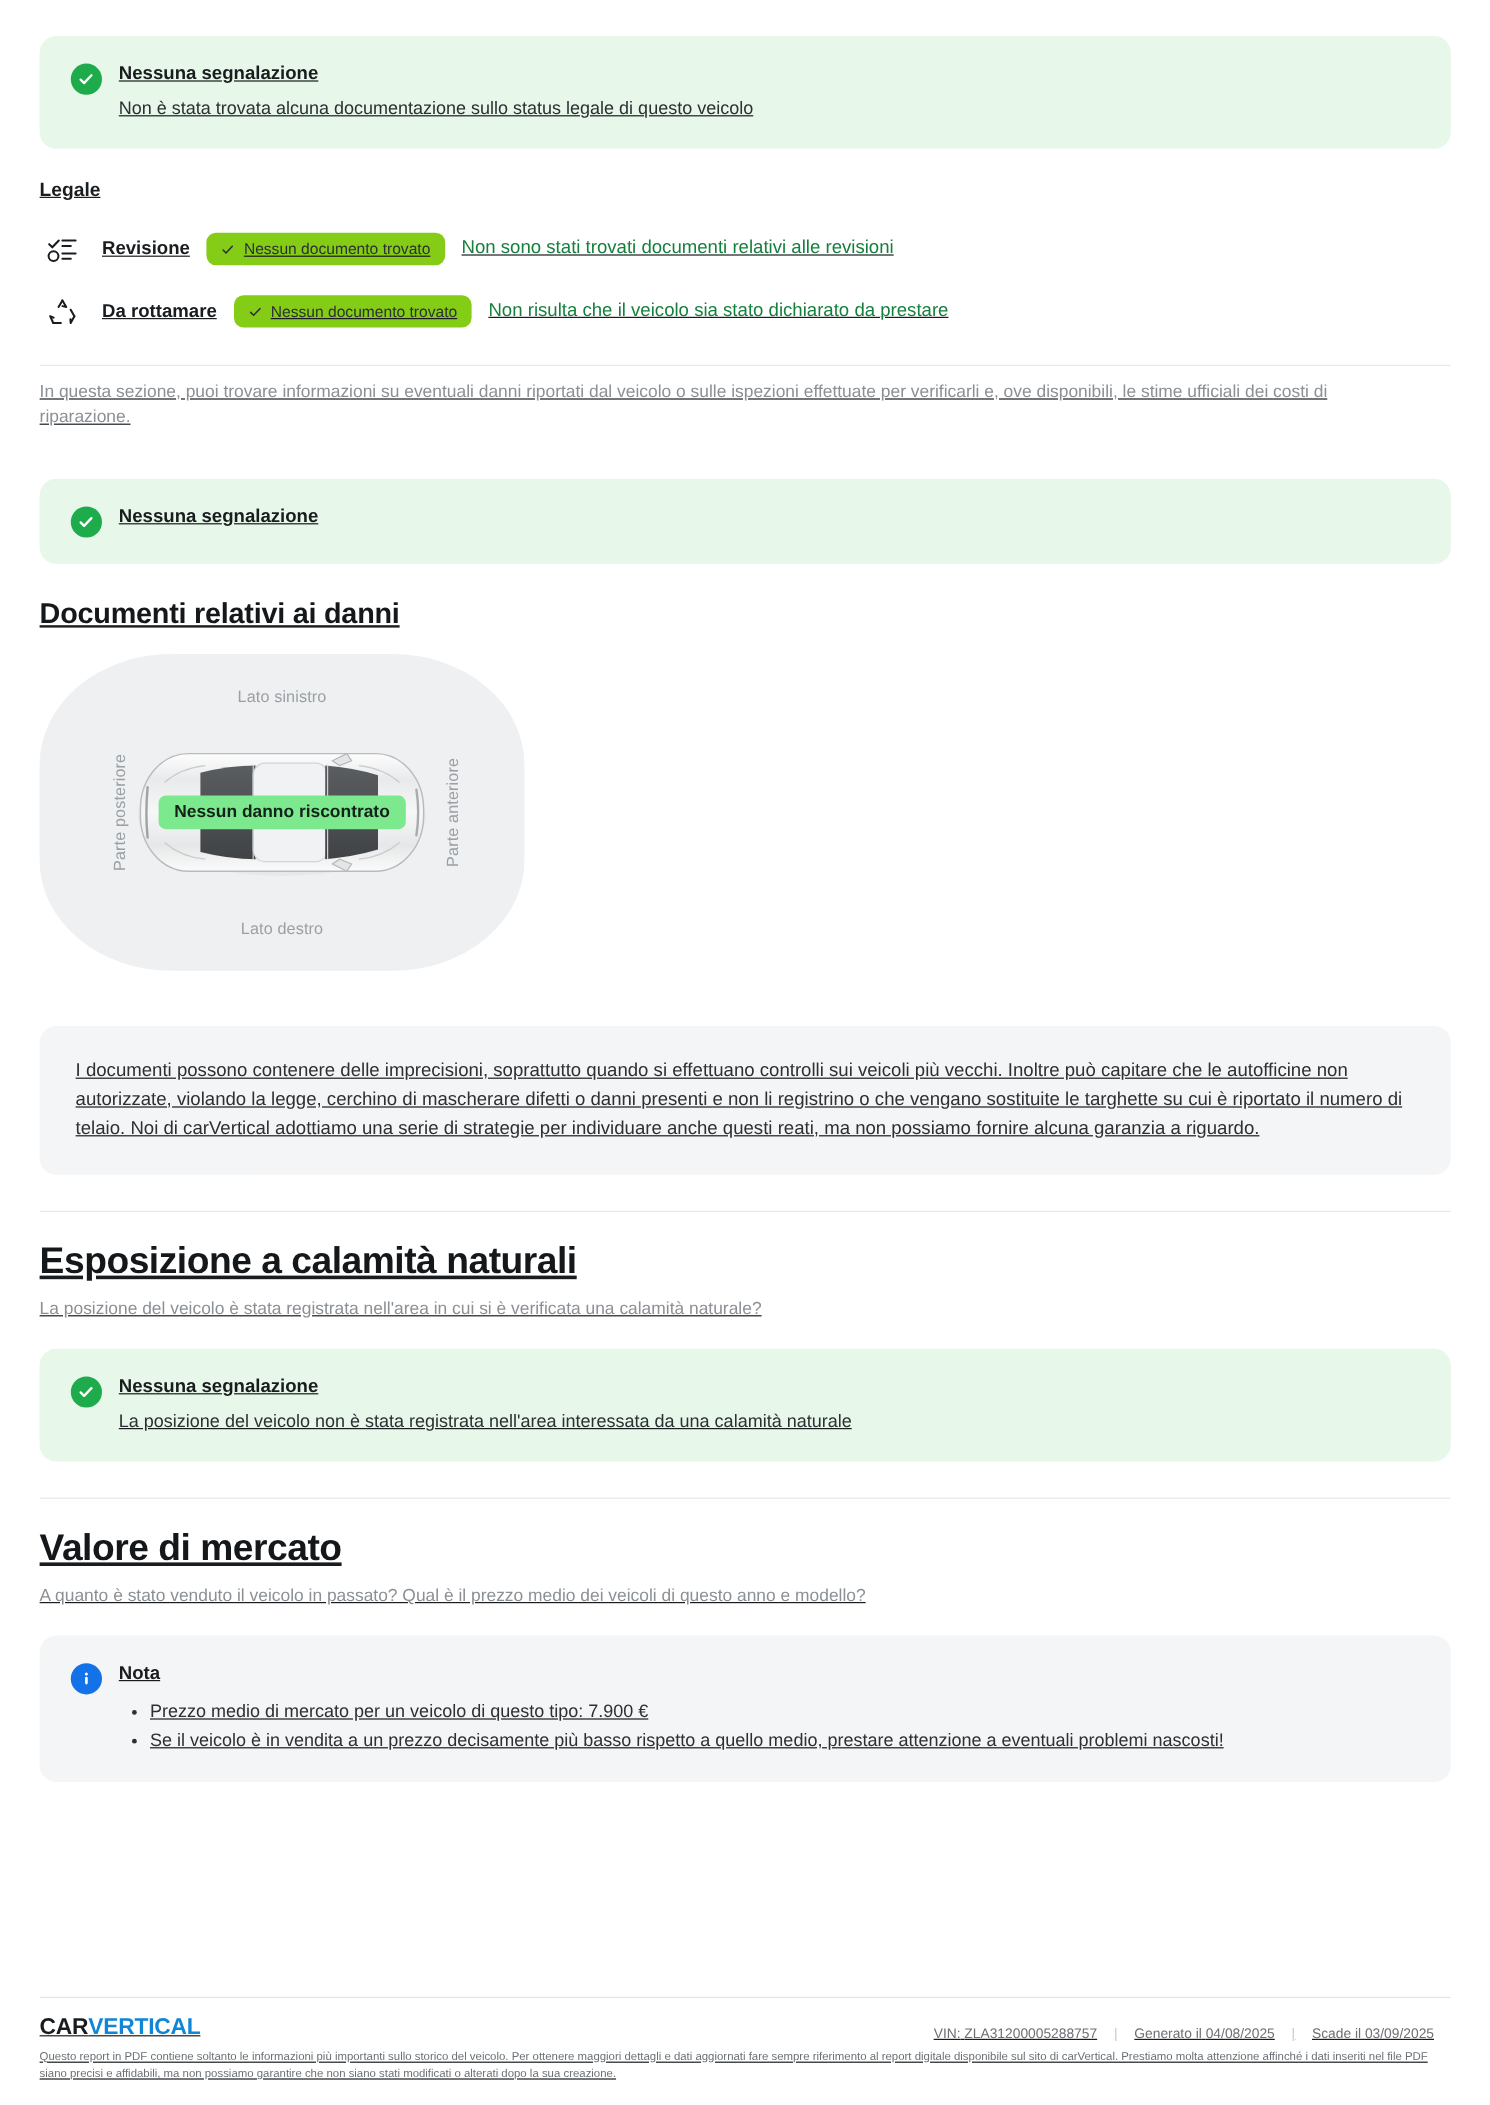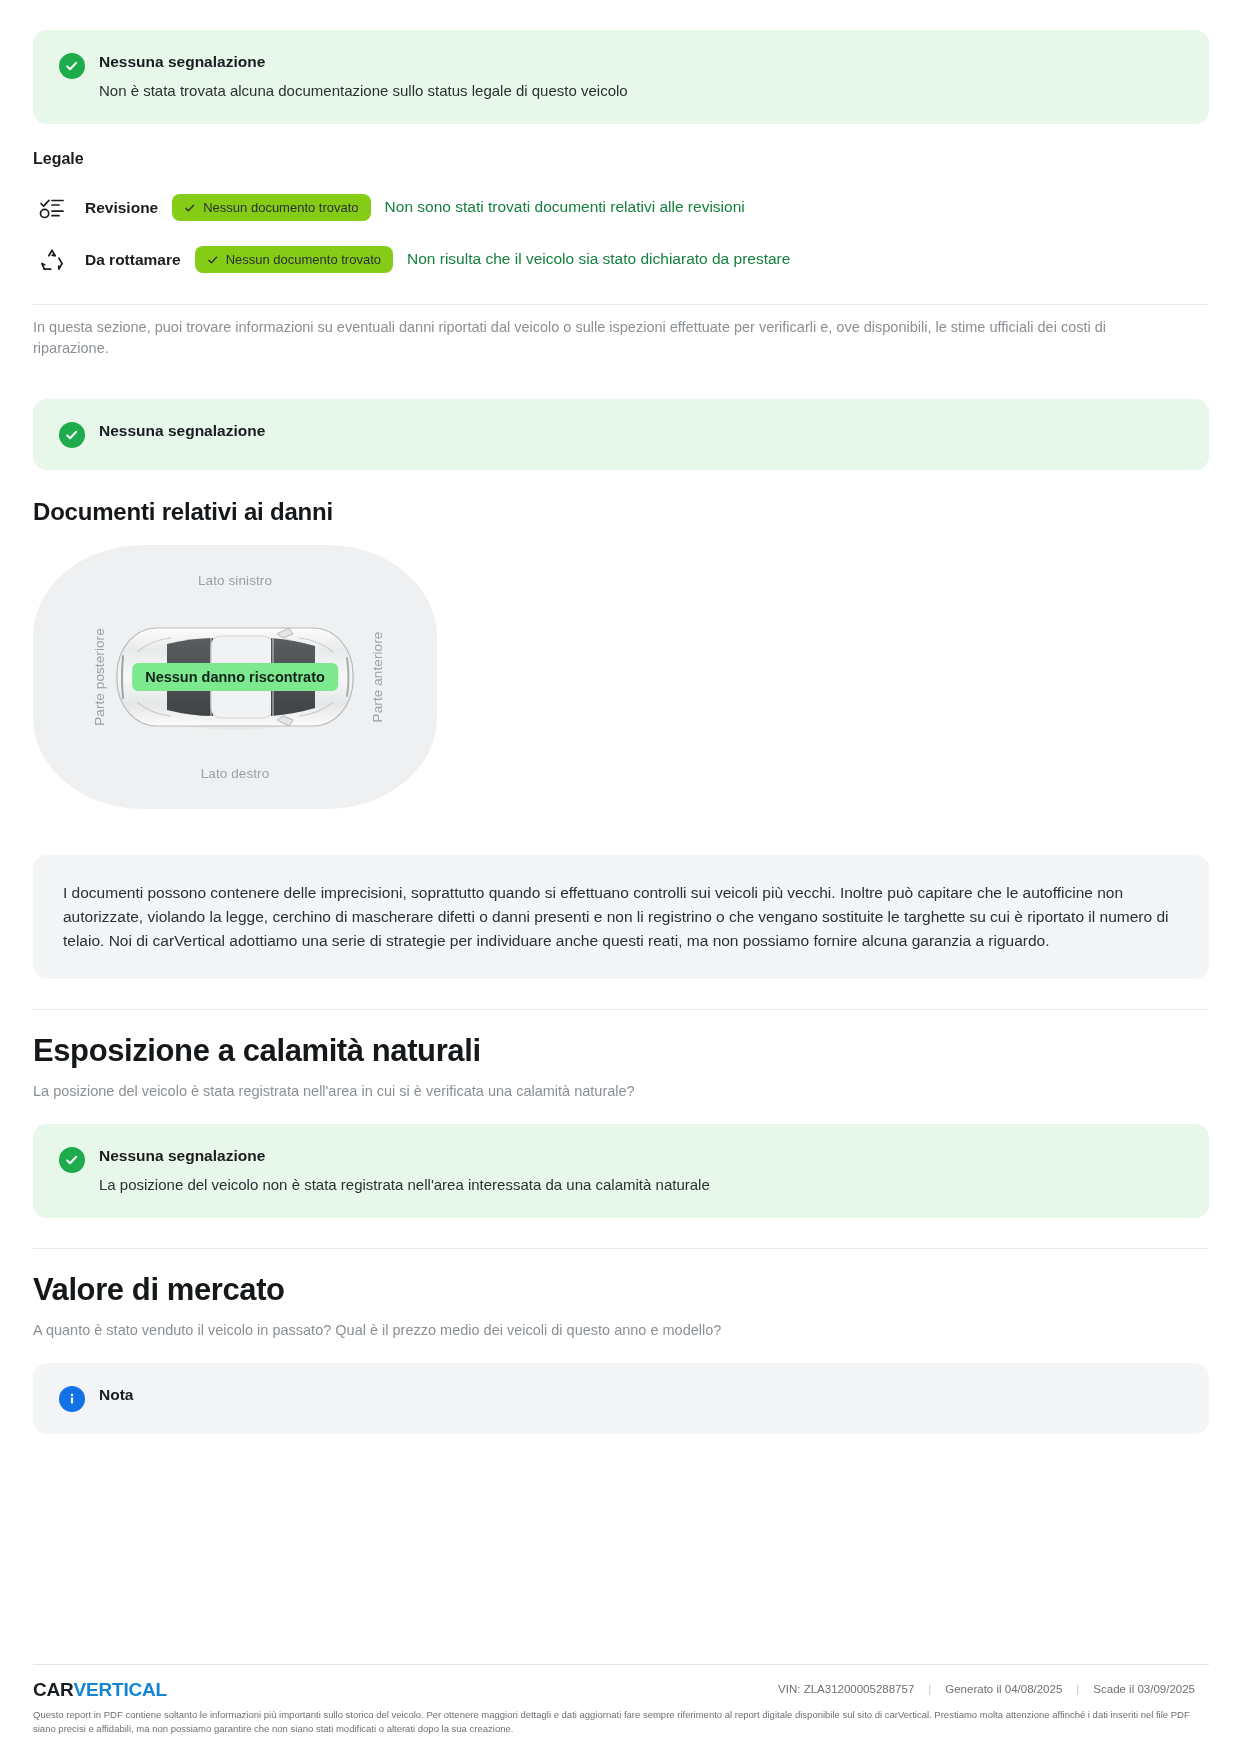--- a/index.html
+++ b/index.html
@@ -14,20 +14,21 @@
     min-height: 1754px;
     position: relative;
   }
   .page {
     width: 1242px;
     min-height: 1754px;
     padding: 0 33px;
     position: relative;
     display: flex;
     flex-direction: column;
+    text-decoration: underline;
   }
 
   
   .alert {
     border-radius: 14px;
     display: flex;
     align-items: flex-start;
     gap: 14px;
     padding: 22px 26px;
   }
@@ -200,21 +201,21 @@
 
   
   .footer {
     border-top: 1px solid #e2e4e6;
     padding-top: 14px;
     padding-bottom: 18px;
     margin-top: 40px;
   }
   .footer-top {
     display: flex;
-    align-items: flex-start;
+    align-items: flex-end;
     justify-content: space-between;
   }
   .logo {
     font-size: 19px;
     font-weight: 700;
     letter-spacing: -0.2px;
     color: #1a1d1f;
     display: flex;
     align-items: baseline;
   }
@@ -398,20 +399,24 @@
 
   <div class="alert grey" style="margin-top:22px;">
     <div class="alert-icon blue">
       <svg width="16" height="16" viewBox="0 0 16 16">
         <circle cx="8" cy="3.9" r="1.25" fill="#fff"></circle>
         <rect x="6.9" y="6.3" width="2.2" height="6.4" rx="1.1" fill="#fff"></rect>
       </svg>
     </div>
     <div class="alert-body">
       <div class="alert-title">Nota</div>
+      <ul class="alert-list">
+        <li>Prezzo medio di mercato per un veicolo di questo tipo: 7.900 €</li>
+        <li>Se il veicolo è in vendita a un prezzo decisamente più basso rispetto a quello medio, prestare attenzione a eventuali problemi nascosti!</li>
+      </ul>
     </div>
   </div>
 
   <div class="spacer"></div>
 
   <div class="footer">
     <div class="footer-top">
       <div class="logo">
         <span class="car">CAR</span>
           <span class="vert">VERTICAL</span>

